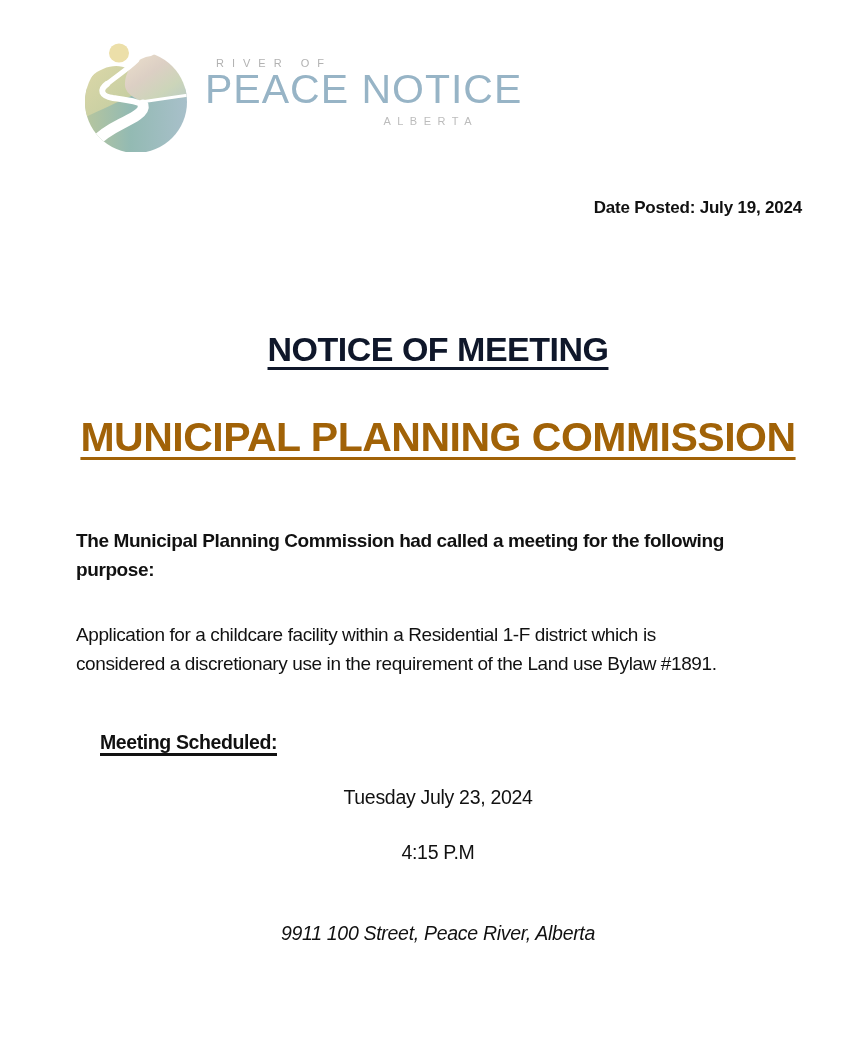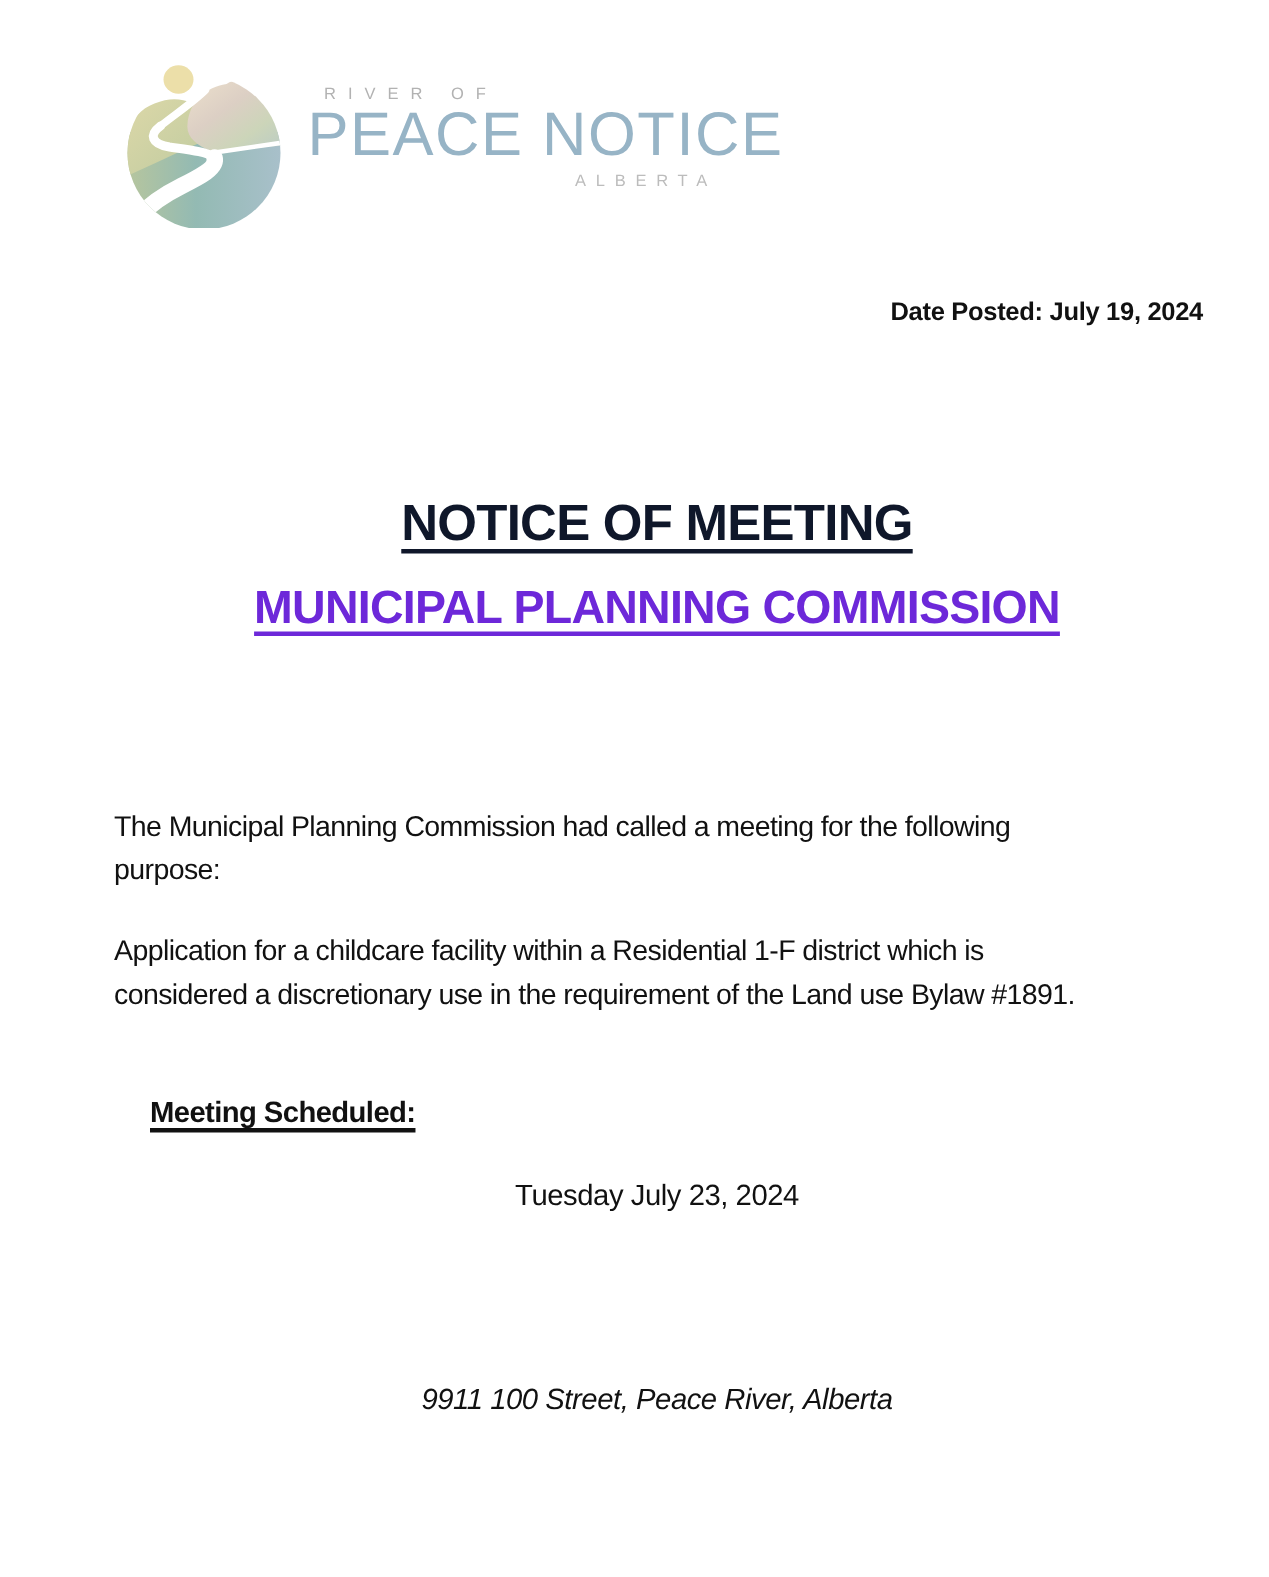--- a/index.html
+++ b/index.html
@@ -82,43 +82,43 @@
     top: 330px;
     font-size: 34px;
     font-weight: bold;
     letter-spacing: -0.5px;
     color: #0f172a;
     text-decoration: underline;
     text-decoration-thickness: 3px;
     text-underline-offset: 6px;
   }
   .commission-heading {
-    top: 387px;
-    font-size: 31px;
+    top: 414px;
+    font-size: 41px;
     font-weight: bold;
     letter-spacing: -0.5px;
-    color: #6d28d9;
+    color: #a16207;
     text-decoration: underline;
     text-decoration-thickness: 3px;
     text-underline-offset: 6px;
   }
 
   
   .para {
     position: absolute;
     left: 76px;
     width: 700px;
     font-size: 19px;
     line-height: 29px;
     letter-spacing: -0.4px;
     white-space: pre-line;
   }
   .purpose-para {
-    top: 537px;
-    font-weight: normal;
+    top: 526px;
+    font-weight: bold;
   }
   .application-para {
     top: 620px;
     font-weight: normal;
   }
   .meeting-scheduled {
     position: absolute;
     left: 76px;
     top: 731px;
     font-size: 19.5px;
@@ -193,15 +193,16 @@
   <div class="centered-col notice-heading">NOTICE OF MEETING</div>
   <div class="centered-col commission-heading">MUNICIPAL PLANNING COMMISSION</div>
 
   <div class="para purpose-para">The Municipal Planning Commission had called a meeting for the following
 purpose:</div>
   <div class="para application-para">Application for a childcare facility within a Residential 1-F district which is
 considered a discretionary use in the requirement of the Land use Bylaw #1891.</div>
 
   <div class="meeting-scheduled">Meeting Scheduled:</div>
   <div class="sched-line sched-0">Tuesday July 23, 2024</div>
+  <div class="sched-line sched-1">4:15 P.M</div>
   <div class="sched-line sched-3">9911 100 Street, Peace River, Alberta</div>
 
 </div>
 
 </body></html>

